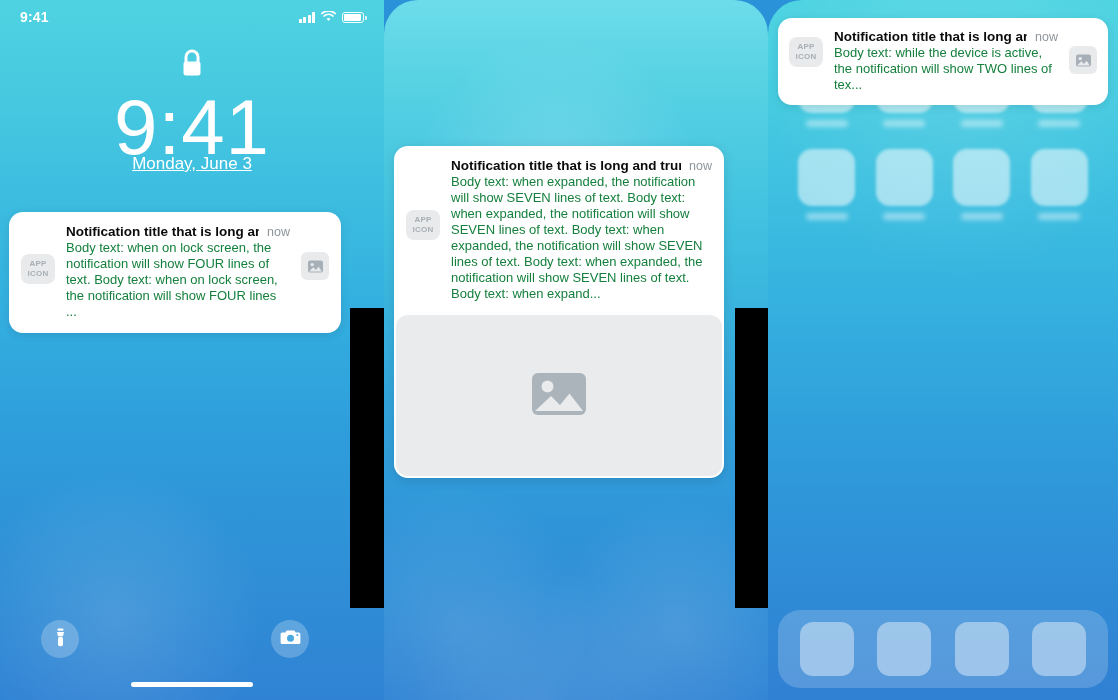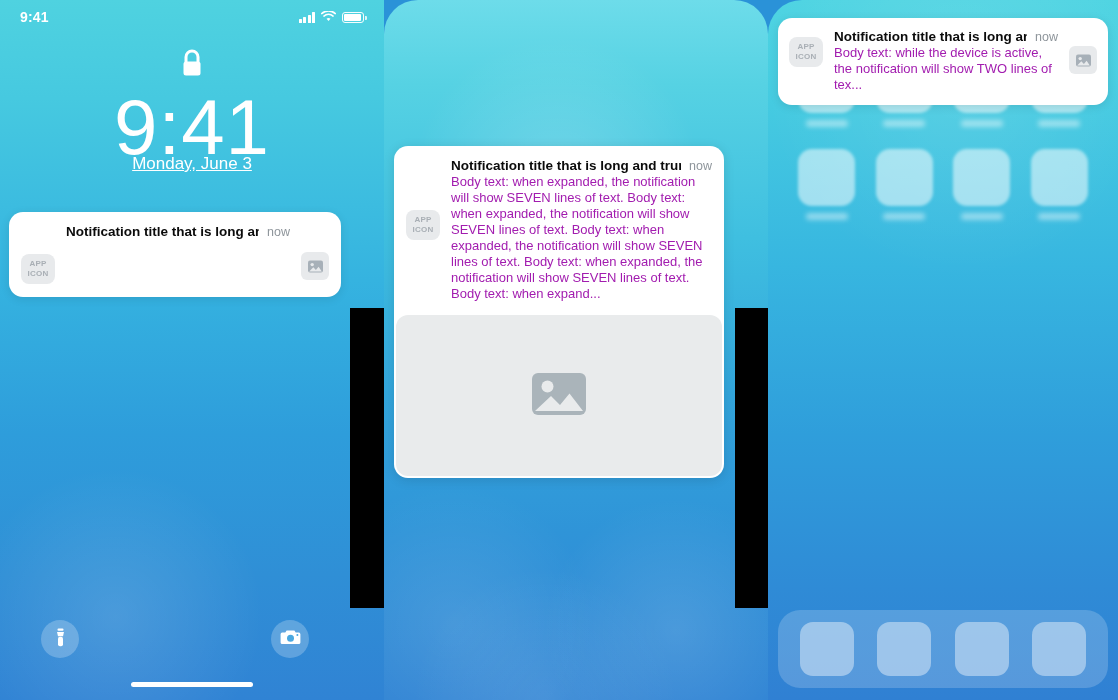--- a/index.html
+++ b/index.html
@@ -60,21 +60,21 @@
     display:flex;flex-direction:column;align-items:center;justify-content:center;
     color:#a9afb5;font-size:8px;line-height:10px;font-weight:600;letter-spacing:.2px;
   }
   .n-body{flex:1 1 auto;min-width:0;}
   .n-head{display:flex;align-items:baseline;gap:8px;}
   .n-title{
     font-size:13.5px;font-weight:bold;color:#0b0b0b;white-space:nowrap;
     overflow:hidden;text-overflow:clip;flex:1 1 auto;min-width:0;
   }
   .n-time{font-size:12.5px;color:#8e959b;flex:0 0 auto;}
-  .n-text{font-size:13px;color:#a21caf;line-height:16px;margin-top:1px;}
+  .n-text{font-size:13px;color:#15803d;line-height:16px;margin-top:1px;}
   .thumb{
     flex:0 0 auto;width:28px;height:28px;border-radius:6px;background:#e8eaec;
     display:flex;align-items:center;justify-content:center;
   }
 
   .notif-lock{
     position:absolute;left:9px;top:212px;width:332px;padding:12px 12px 13px 12px;gap:11px;
   }
   .notif-lock .appicon{margin-top:30px;}
   .notif-lock .thumb{margin-top:28px;}
@@ -191,20 +191,21 @@
     <div class="notif notif-lock">
       <div class="appicon">
         <span>APP</span>
         <span>ICON</span>
       </div>
       <div class="n-body">
         <div class="n-head">
           <div class="n-title">Notification title that is long and trun...</div>
           <div class="n-time">now</div>
         </div>
+        <div class="n-text">Body text: when on lock screen, the notification will show FOUR lines of text. Body text: when on lock screen, the notification will show FOUR lines ...</div>
       </div>
       <div class="thumb">
         <svg width="17" height="15" viewBox="0 0 17 15">
           <rect x="1" y="1.5" width="15" height="12" rx="2" fill="#a7b0b8"></rect>
           <circle cx="5.2" cy="5.6" r="1.7" fill="#e8eaec"></circle>
           <path d="M2.2 12.4 6.3 8.3l2.6 2.6 2.7-3.2 3.2 4.7z" fill="#e8eaec"></path>
         </svg>
       </div>
     </div>
 

